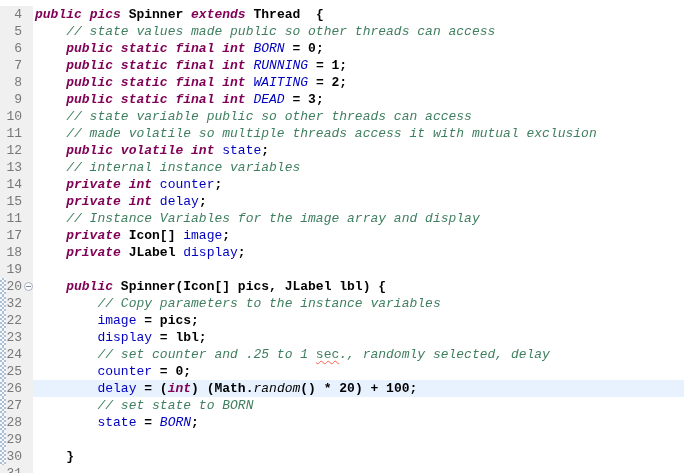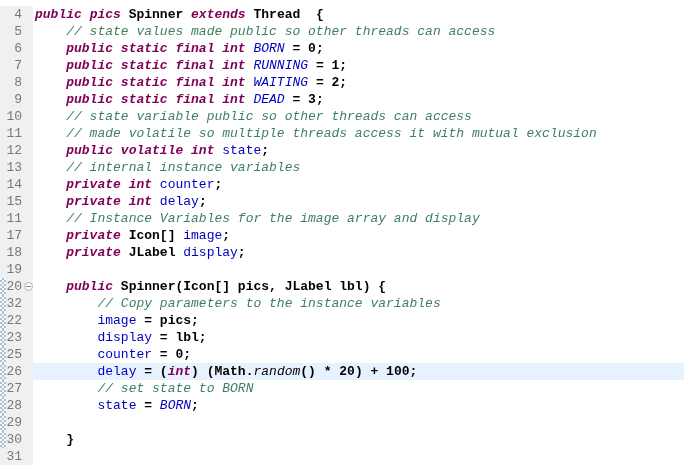--- a/index.html
+++ b/index.html
@@ -50,20 +50,21 @@
       <div class="row"><span class="hatch"></span><span class="num">14</span><span class="fold"></span><span class="code"><span class="tp">    </span><span class="tk">private int</span><span class="tp"> </span><span class="tf">counter</span><span class="tp">;</span></span></div>
       <div class="row"><span class="hatch"></span><span class="num">15</span><span class="fold"></span><span class="code"><span class="tp">    </span><span class="tk">private int</span><span class="tp"> </span><span class="tf">delay</span><span class="tp">;</span></span></div>
       <div class="row"><span class="hatch"></span><span class="num">11</span><span class="fold"></span><span class="code"><span class="tp">    </span><span class="tc">// Instance Variables for the image array and display</span></span></div>
       <div class="row"><span class="hatch"></span><span class="num">17</span><span class="fold"></span><span class="code"><span class="tp">    </span><span class="tk">private</span><span class="tp"> Icon[] </span><span class="tf">image</span><span class="tp">;</span></span></div>
       <div class="row"><span class="hatch"></span><span class="num">18</span><span class="fold"></span><span class="code"><span class="tp">    </span><span class="tk">private</span><span class="tp"> JLabel </span><span class="tf">display</span><span class="tp">;</span></span></div>
       <div class="row"><span class="hatch"></span><span class="num">19</span><span class="fold"></span><span class="code"></span></div>
       <div class="row range"><span class="hatch"></span><span class="num">20</span><span class="fold"><span class="foldicon"></span></span><span class="code"><span class="tp">    </span><span class="tk">public</span><span class="tp"> Spinner(Icon[] pics, JLabel lbl) {</span></span></div>
       <div class="row range"><span class="hatch"></span><span class="num">32</span><span class="fold"></span><span class="code"><span class="tp">        </span><span class="tc">// Copy parameters to the instance variables</span></span></div>
       <div class="row range"><span class="hatch"></span><span class="num">22</span><span class="fold"></span><span class="code"><span class="tp">        </span><span class="tf">image</span><span class="tp"> = pics;</span></span></div>
       <div class="row range"><span class="hatch"></span><span class="num">23</span><span class="fold"></span><span class="code"><span class="tp">        </span><span class="tf">display</span><span class="tp"> = lbl;</span></span></div>
+      <div class="row range"><span class="hatch"></span><span class="num">24</span><span class="fold"></span><span class="code"><span class="tp">        </span><span class="tc">// set counter and .25 to 1 </span><span class="tq">sec</span><span class="tc">., randomly selected, delay</span></span></div>
       <div class="row range"><span class="hatch"></span><span class="num">25</span><span class="fold"></span><span class="code"><span class="tp">        </span><span class="tf">counter</span><span class="tp"> = 0;</span></span></div>
       <div class="row hl range"><span class="hatch"></span><span class="num">26</span><span class="fold"></span><span class="code"><span class="tp">        </span><span class="tf">delay</span><span class="tp"> = (</span><span class="tk">int</span><span class="tp">) (Math.</span><span class="tm">random</span><span class="tp">() * 20) + 100;</span></span></div>
       <div class="row range"><span class="hatch"></span><span class="num">27</span><span class="fold"></span><span class="code"><span class="tp">        </span><span class="tc">// set state to BORN</span></span></div>
       <div class="row range"><span class="hatch"></span><span class="num">28</span><span class="fold"></span><span class="code"><span class="tp">        </span><span class="tf">state</span><span class="tp"> = </span><span class="ts">BORN</span><span class="tp">;</span></span></div>
       <div class="row range"><span class="hatch"></span><span class="num">29</span><span class="fold"></span><span class="code"></span></div>
       <div class="row range"><span class="hatch"></span><span class="num">30</span><span class="fold"></span><span class="code"><span class="tp">    }</span></span></div>
       <div class="row"><span class="hatch"></span><span class="num">31</span><span class="fold"></span><span class="code"></span></div>
     </div>
 </div>
 

